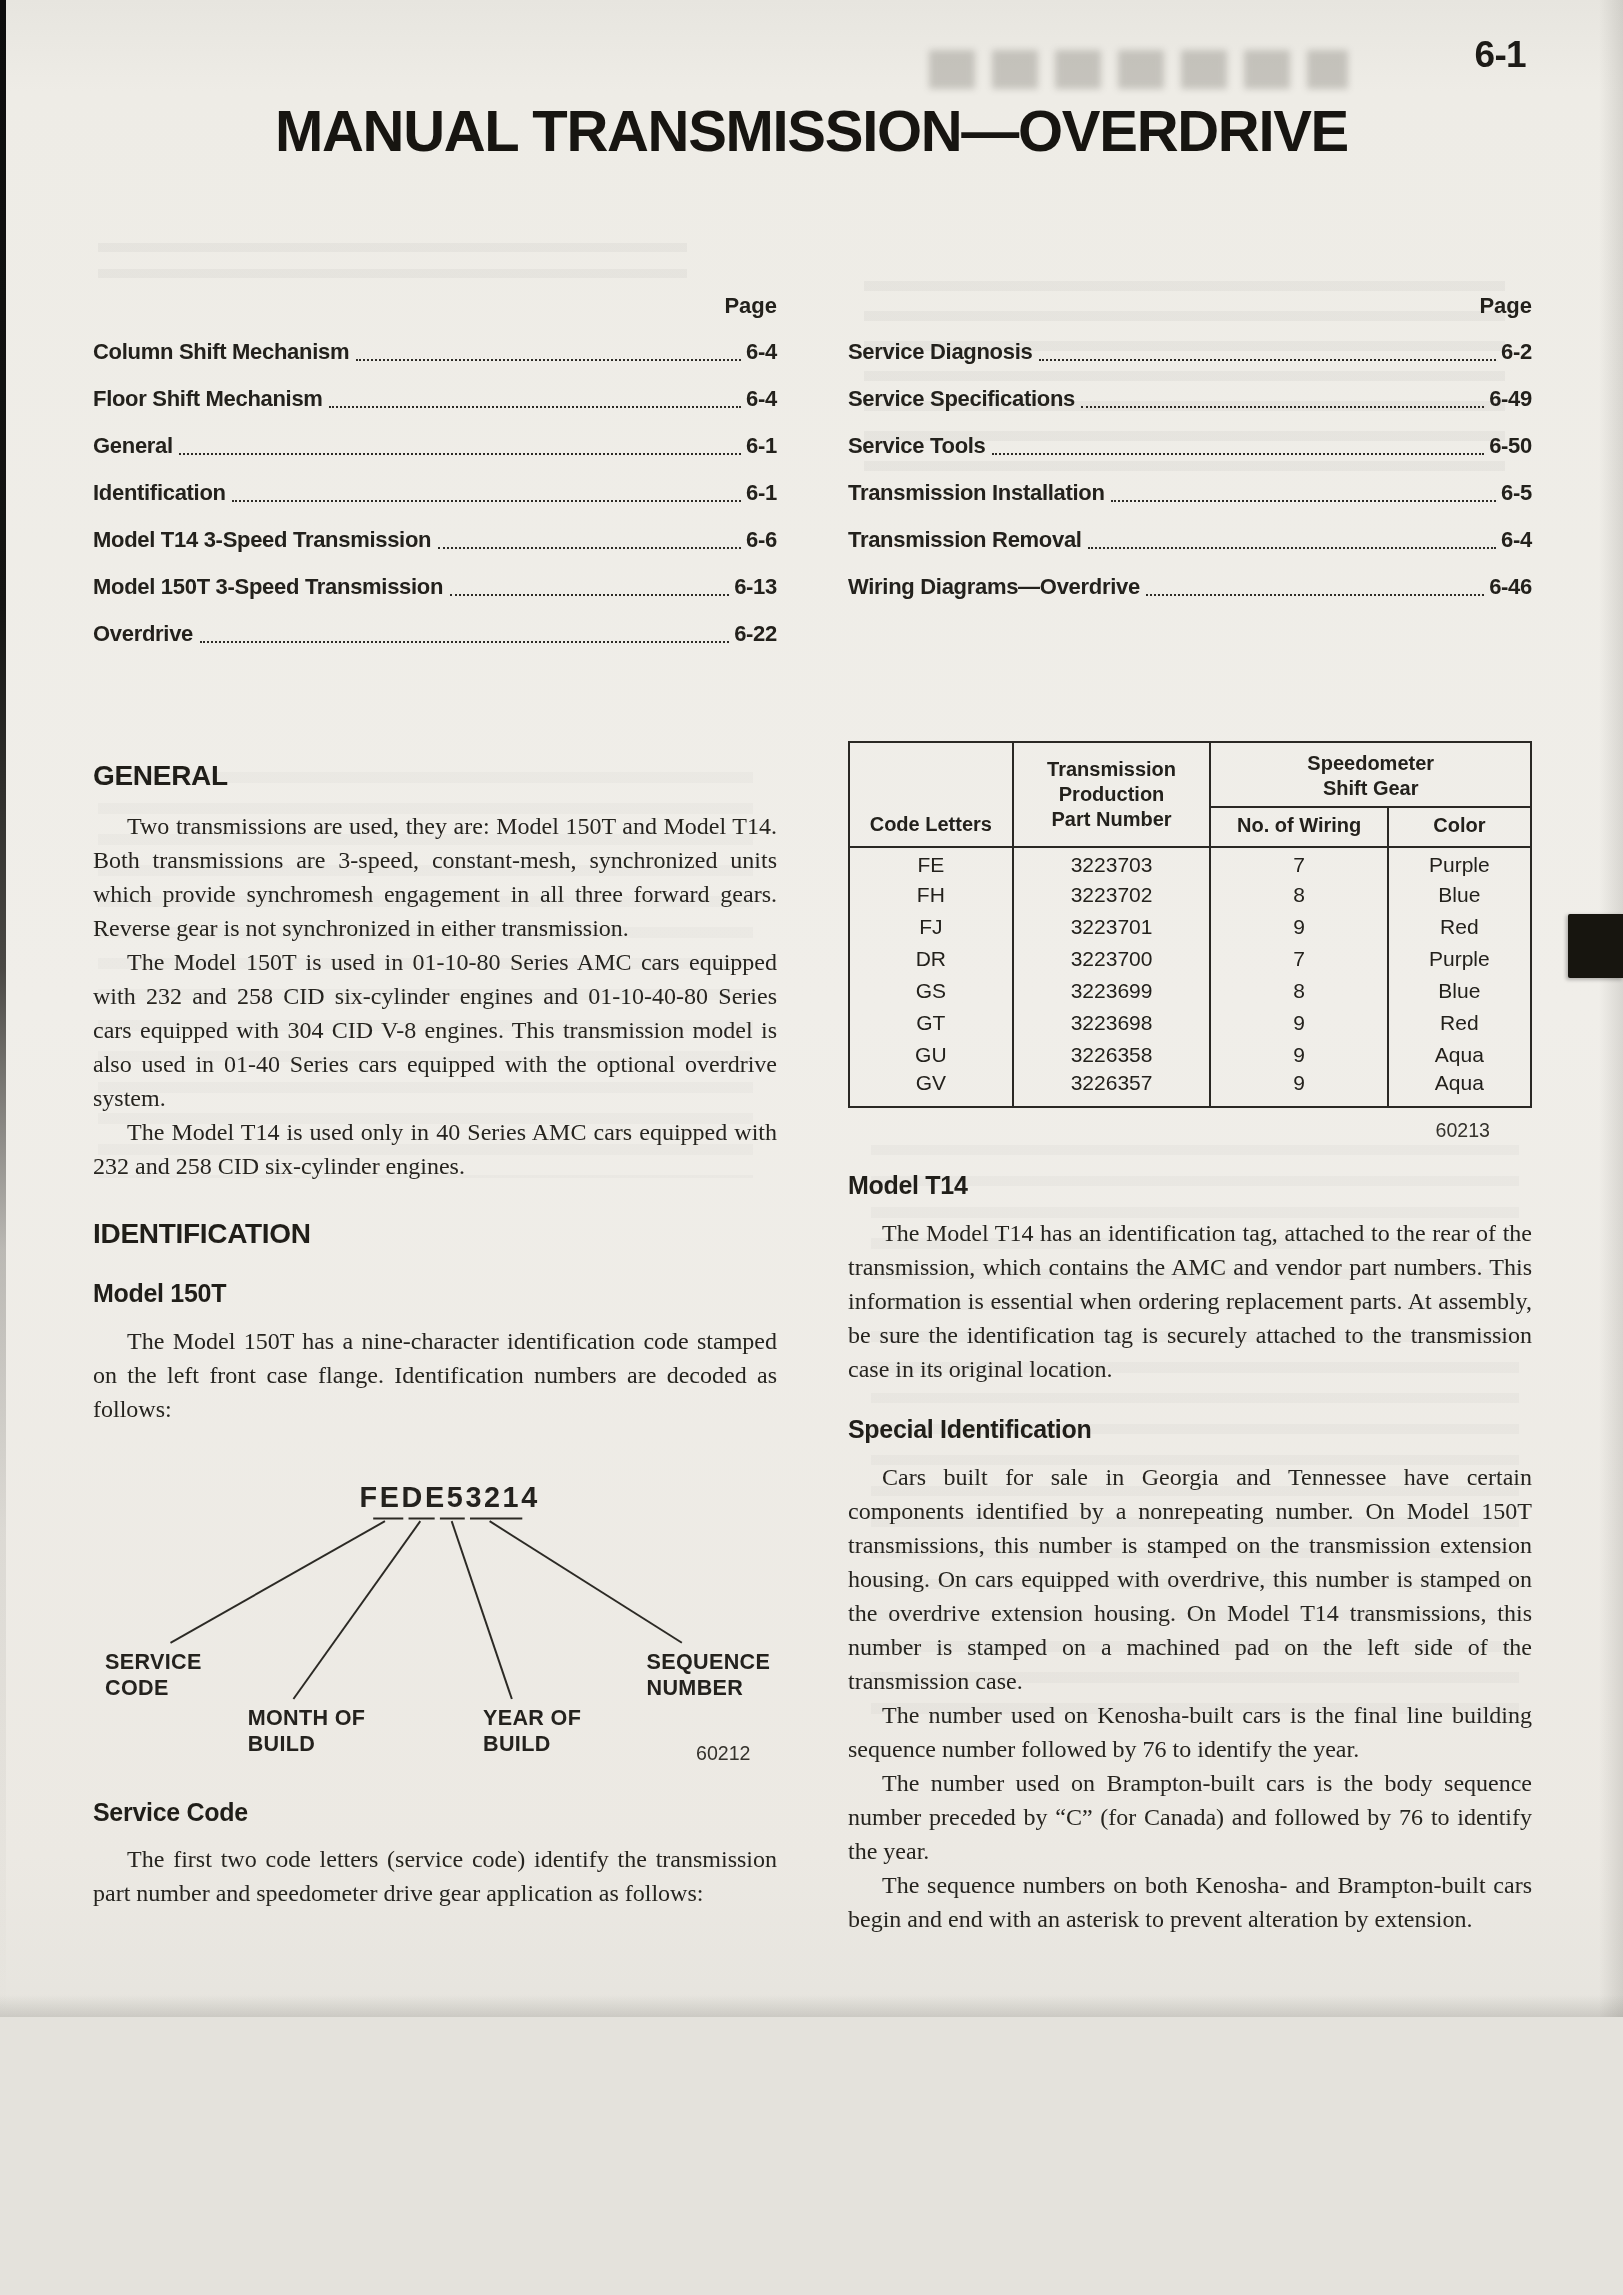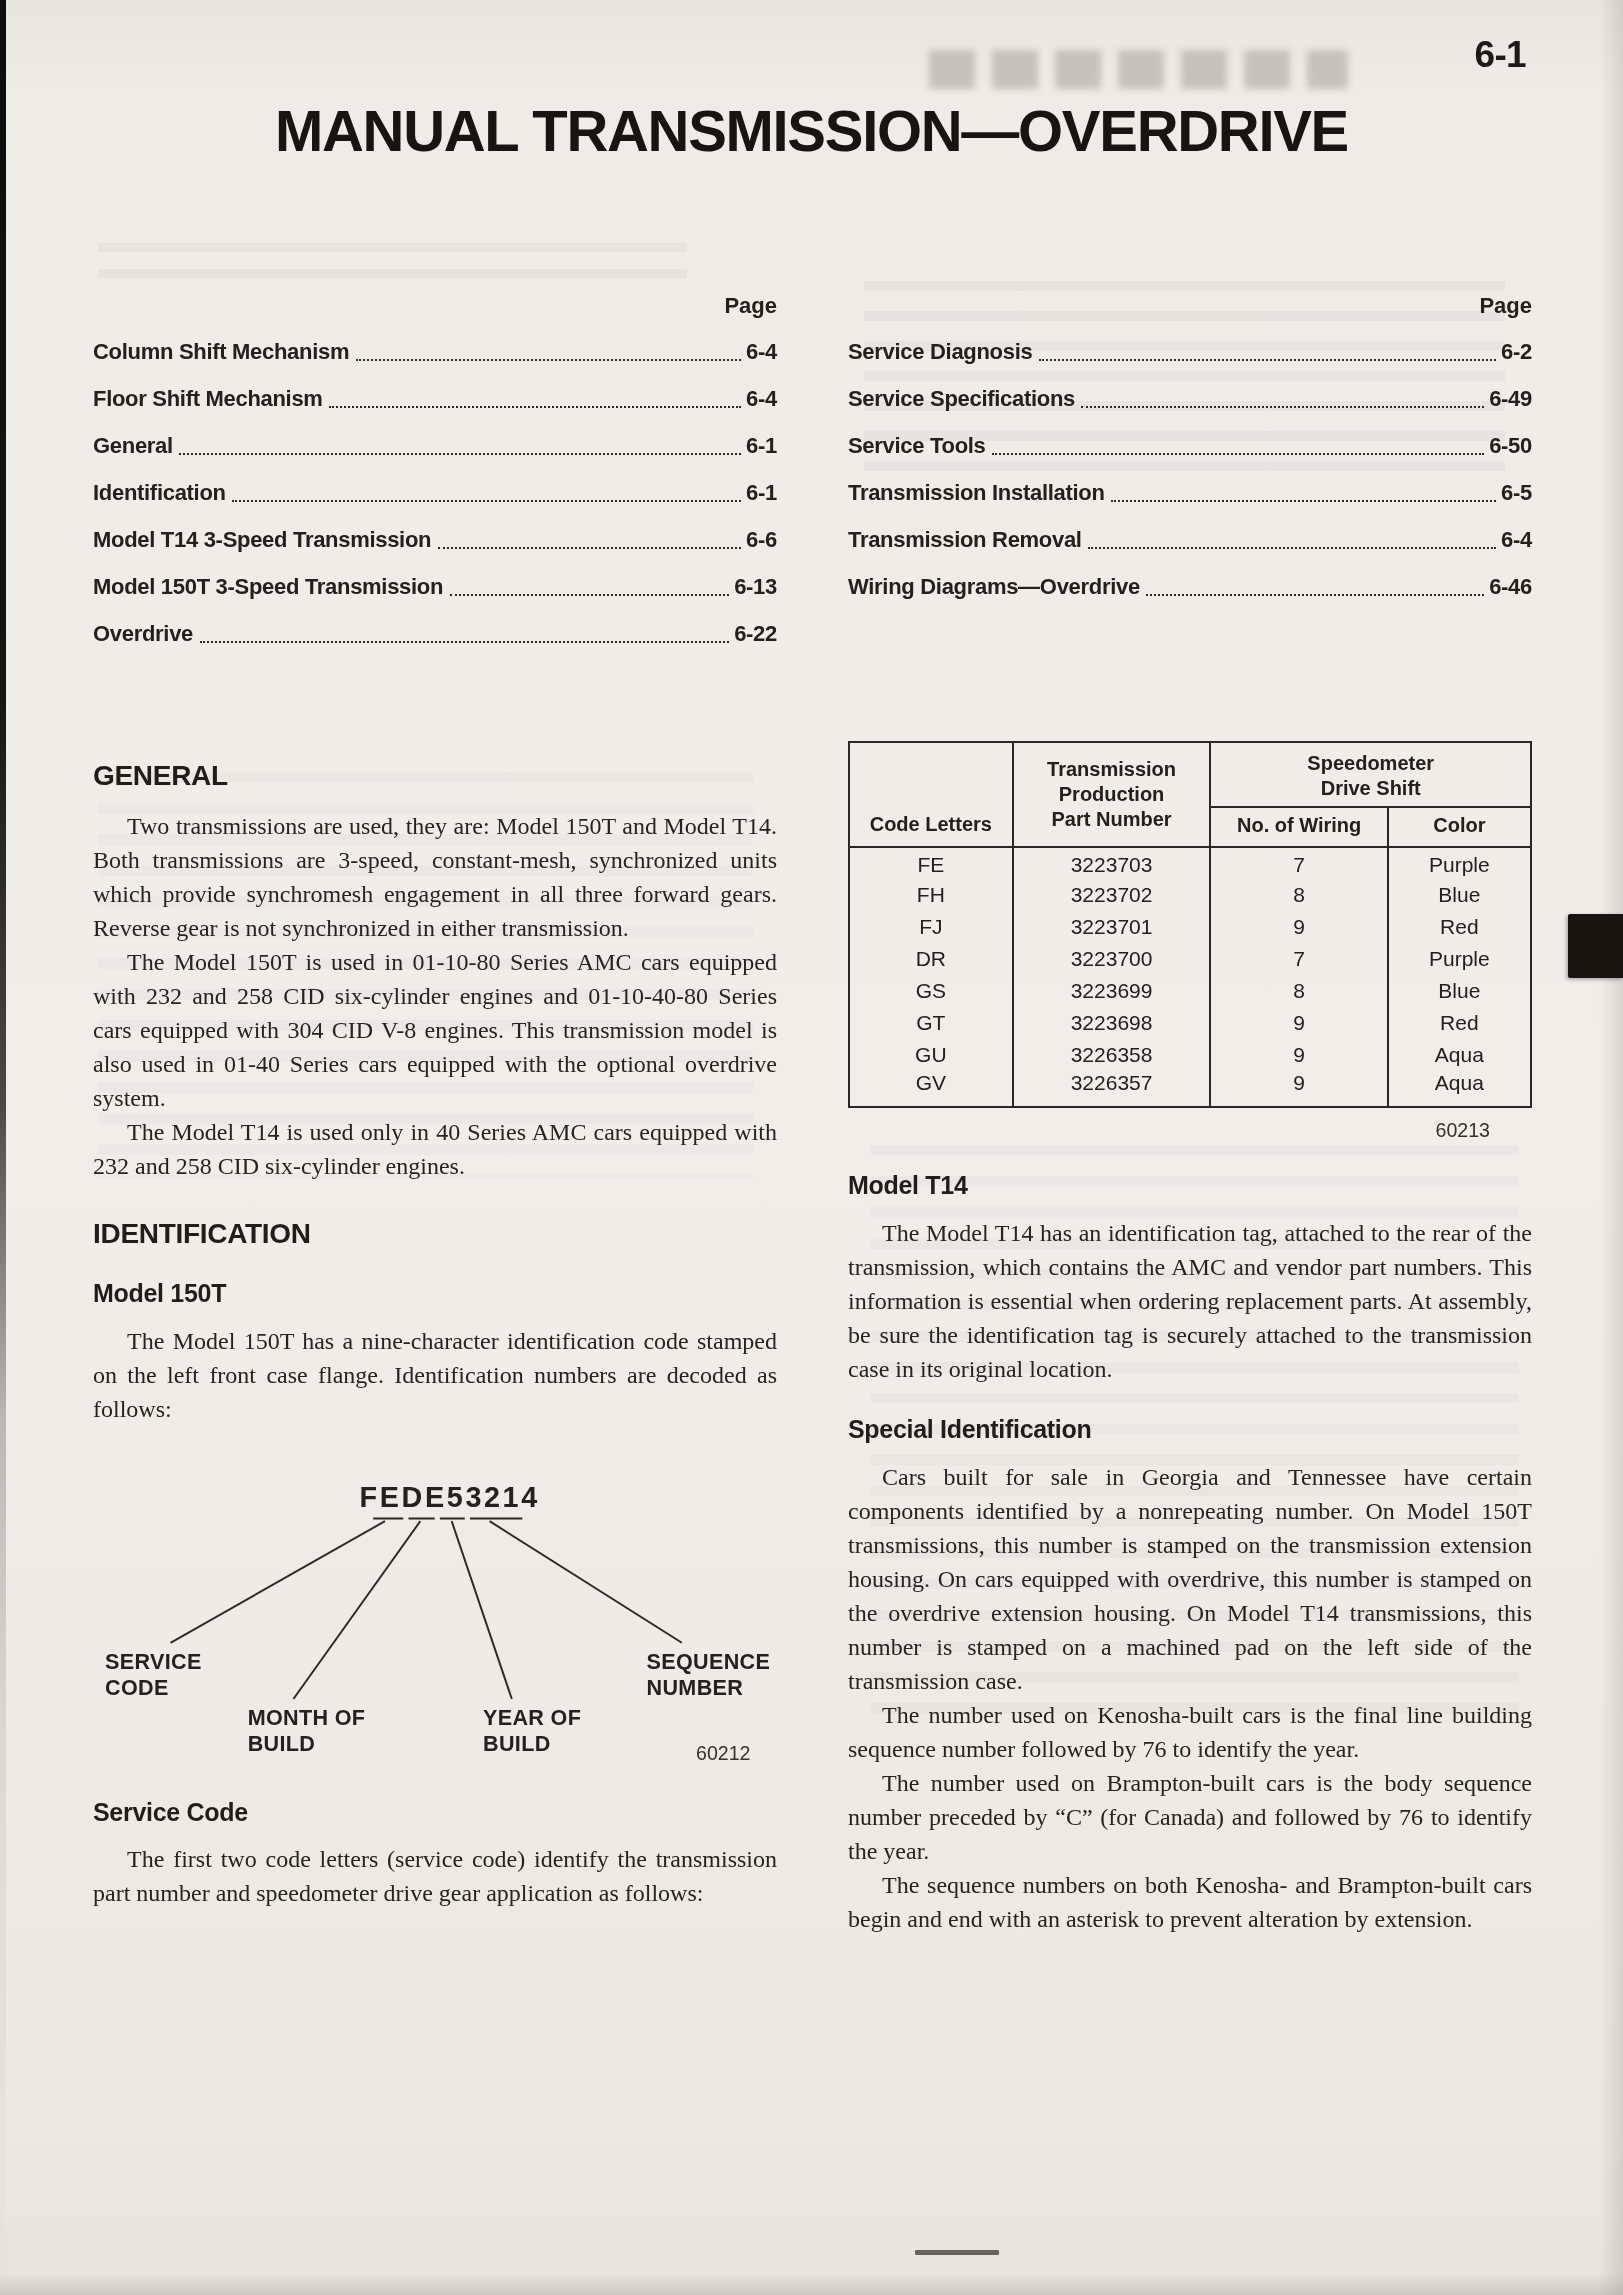--- a/index.html
+++ b/index.html
@@ -3,21 +3,21 @@
 <meta charset="utf-8">
 <style>
   * { margin:0; padding:0; box-sizing:border-box; }
   html, body { width:1623px; height:2295px; }
   body {
     font-family:"Liberation Serif", serif;
     color:#26241f;
     background:#e4e2dc;
   }
   .page {
-    position:relative; width:1623px; height:2295px; overflow:hidden;
+    position:relative; width:1623px; height:2017px; overflow:hidden;
     background:linear-gradient(180deg,#e7e5df 0px,#eeece6 92px,#f0eee9 50%,#ece9e3 92%,#e6e4de 100%);
   }
 
   
   .edge-left { position:absolute; left:0; top:0; width:5.9px; height:100%;
     background:linear-gradient(180deg,#0d0d0d 0%,#151513 30%,#4a4844 48%,rgba(90,88,84,.35) 62%,rgba(120,118,112,.15) 76%,transparent 100%); }
   .edge-right { position:absolute; right:0; top:0; width:23.6px; height:100%;
     background:linear-gradient(270deg,rgba(70,68,62,.14),transparent); }
   .edge-bottom { position:absolute; left:0; bottom:0; width:100%; height:22px;
     background:linear-gradient(0deg,rgba(110,108,100,.22),transparent); }
@@ -230,21 +230,21 @@
         <thead>
           <tr>
             <th class="th-code" rowspan="2">Code Letters</th>
             <th class="th-part" rowspan="2">
               <div>Transmission</div>
               <div>Production</div>
               <div>Part Number</div>
             </th>
             <th class="th-speedo" colspan="2">
               <div>Speedometer</div>
-              <div>Drive Shift</div>
+              <div>Shift Gear</div>
             </th>
           </tr>
           <tr>
             <th class="th-teeth">No. of Wiring</th>
             <th class="th-color">Color</th>
           </tr>
         </thead>
         <tbody>
           <tr>
             <td>FE</td>

